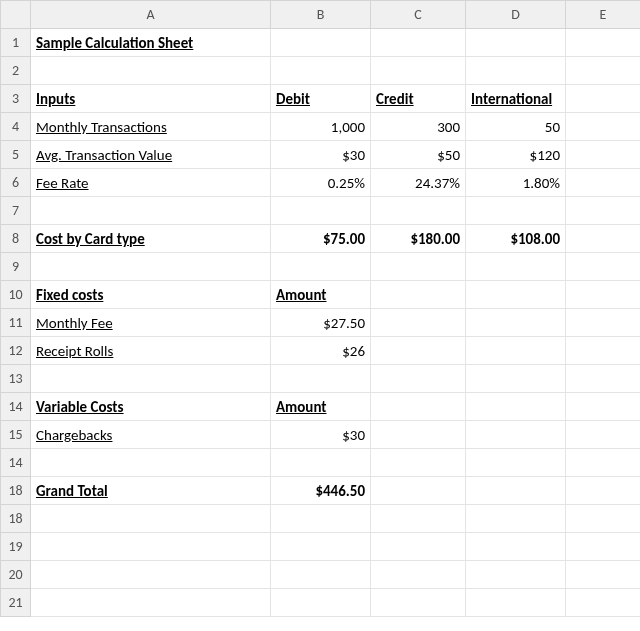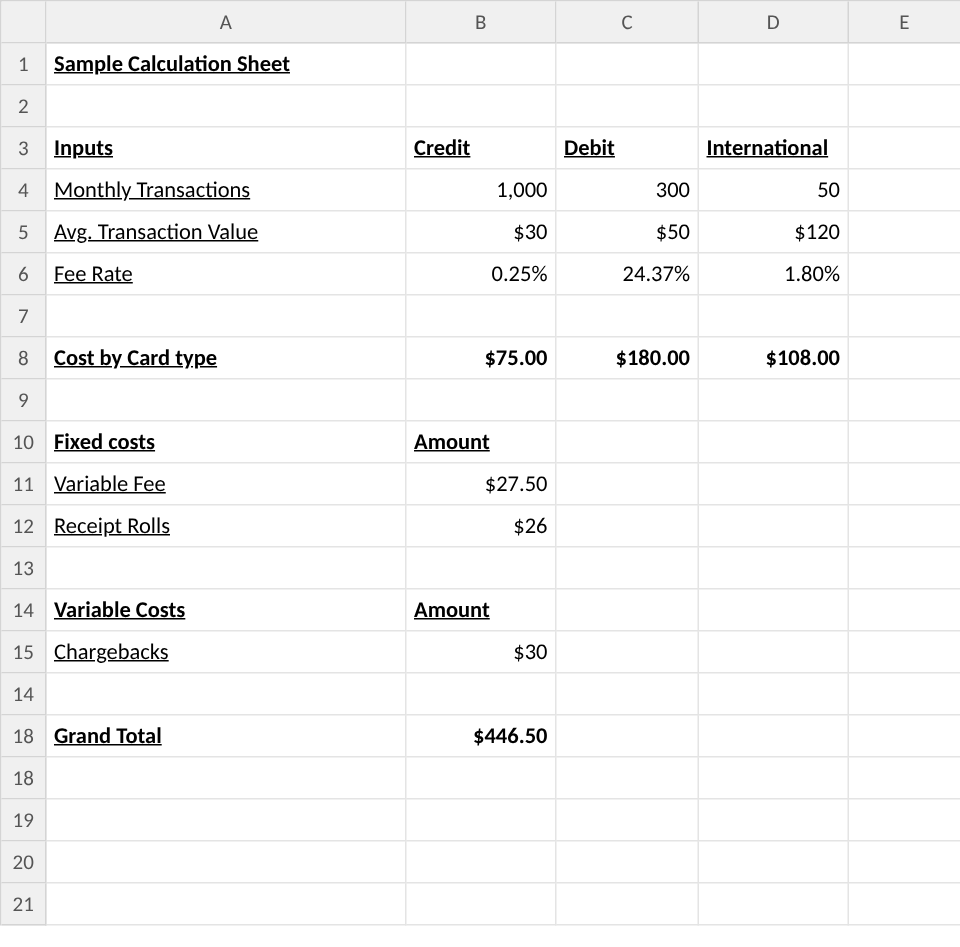--- a/index.html
+++ b/index.html
@@ -77,22 +77,22 @@
 
   <div class="rowhdr">2</div>
   <div class="cell"></div>
   <div class="cell"></div>
   <div class="cell"></div>
   <div class="cell"></div>
   <div class="cell"></div>
 
   <div class="rowhdr">3</div>
   <div class="cell left bold">Inputs</div>
+  <div class="cell left bold">Debit</div>
   <div class="cell left bold">Credit</div>
-  <div class="cell left bold">Debit</div>
   <div class="cell left bold">International</div>
   <div class="cell"></div>
 
   <div class="rowhdr">4</div>
   <div class="cell left">Monthly Transactions</div>
   <div class="cell right">1,000</div>
   <div class="cell right">300</div>
   <div class="cell right">50</div>
   <div class="cell"></div>
 
@@ -132,21 +132,21 @@
   <div class="cell"></div>
 
   <div class="rowhdr">10</div>
   <div class="cell left bold">Fixed costs</div>
   <div class="cell left bold">Amount</div>
   <div class="cell"></div>
   <div class="cell"></div>
   <div class="cell"></div>
 
   <div class="rowhdr">11</div>
-  <div class="cell left">Variable Fee</div>
+  <div class="cell left">Monthly Fee</div>
   <div class="cell right">$27.50</div>
   <div class="cell"></div>
   <div class="cell"></div>
   <div class="cell"></div>
 
   <div class="rowhdr">12</div>
   <div class="cell left">Receipt Rolls</div>
   <div class="cell right">$26</div>
   <div class="cell"></div>
   <div class="cell"></div>

